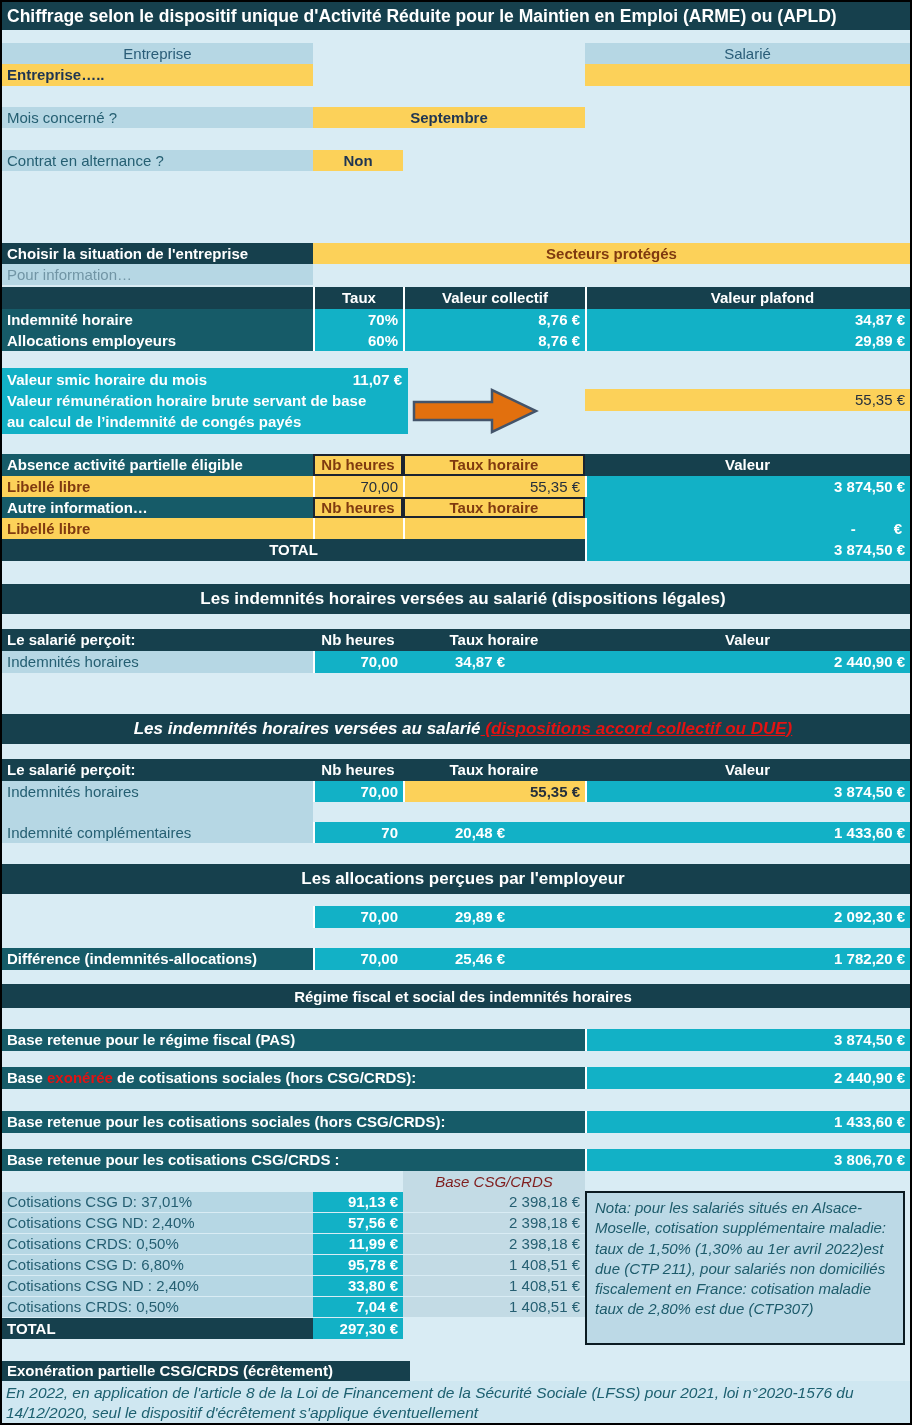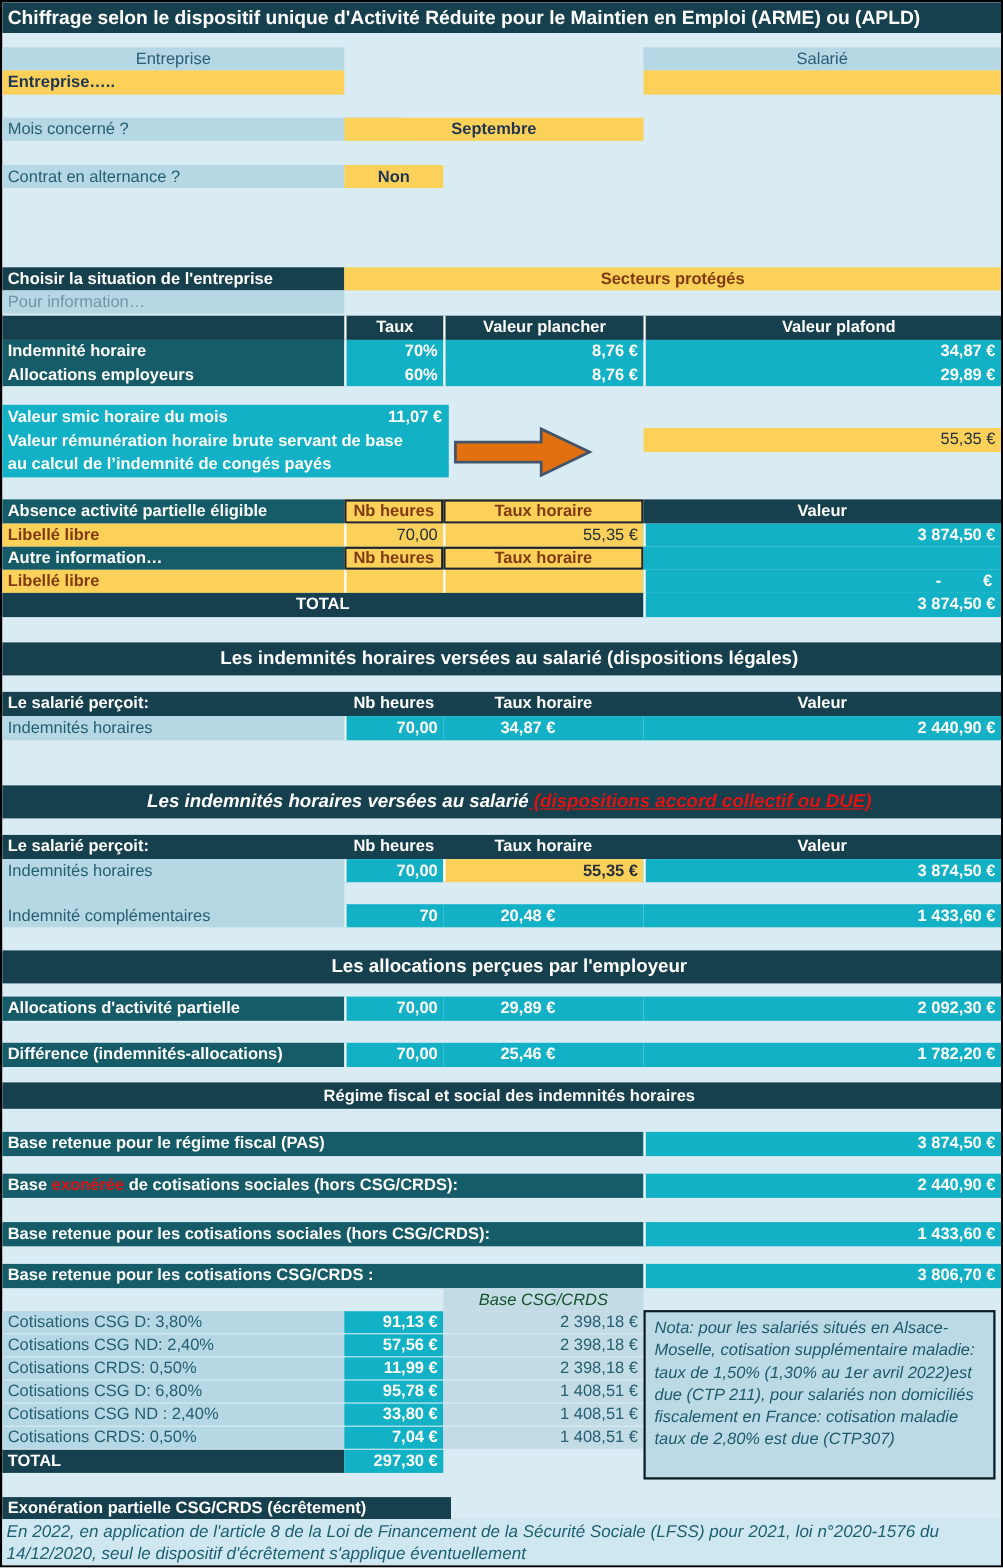--- a/index.html
+++ b/index.html
@@ -59,21 +59,21 @@
 
   <div class="abs cell bg-light t-label left" style="left:0;top:148px;width:311px;height:21px;">Contrat en alternance ?</div>
   <div class="abs cell bg-yellow t-navy center" style="left:311px;top:148px;width:90px;height:21px;">Non</div>
 
   <div class="abs cell bg-dark t-white left" style="left:0;top:241px;width:311px;height:21px;">Choisir la situation de l'entreprise</div>
   <div class="abs cell bg-yellow t-maroon center" style="left:311px;top:241px;width:597px;height:21px;">Secteurs protégés</div>
   <div class="abs cell bg-light t-muted left" style="left:0;top:262px;width:311px;height:21px;">Pour information…</div>
 
   <div class="abs bg-dark" style="left:0;top:285px;width:908px;height:22px;">
     <div class="abs cell t-white center sep-l" style="left:311px;top:0;width:90px;height:22px;">Taux</div>
-    <div class="abs cell t-white center sep-l" style="left:401px;top:0;width:182px;height:22px;">Valeur plancher</div>
+    <div class="abs cell t-white center sep-l" style="left:401px;top:0;width:182px;height:22px;">Valeur collectif</div>
     <div class="abs cell t-white center sep-l" style="left:583px;top:0;width:353px;height:22px;">Valeur plafond</div>
   </div>
 
   <div class="abs" style="left:0;top:307px;width:908px;height:21px;">
     <div class="abs cell bg-teal t-white left" style="left:0;top:0;width:311px;height:21px;">Indemnité horaire</div>
     <div class="abs cell bg-cyan t-white right sep-l" style="left:311px;top:0;width:90px;height:21px;">70%</div>
     <div class="abs cell bg-cyan t-white right sep-l" style="left:401px;top:0;width:182px;height:21px;">8,76 €</div>
     <div class="abs cell bg-cyan t-white right sep-l" style="left:583px;top:0;width:325px;height:21px;">34,87 €</div>
   </div>
 
@@ -172,21 +172,20 @@
   <div class="abs cell bg-yellow t-dark right sep-l" style="left:401px;top:779px;width:182px;height:21px;font-weight:bold;">55,35 €</div>
   <div class="abs cell bg-cyan t-white right sep-l" style="left:583px;top:779px;width:325px;height:21px;">3 874,50 €</div>
 
   <div class="abs cell bg-cyan t-white right sep-l" style="left:311px;top:820px;width:90px;height:21px;">70</div>
   <div class="abs cell bg-cyan t-white right" style="left:401px;top:820px;width:182px;height:21px;padding-right:80px;">20,48 €</div>
   <div class="abs cell bg-cyan t-white right" style="left:583px;top:820px;width:325px;height:21px;">1 433,60 €</div>
 
   <div class="abs band bg-dark" style="left:0;top:862px;width:908px;height:30px;">Les allocations perçues par l'employeur</div>
 
   <div class="abs" style="left:0;top:904px;width:908px;height:22px;">
-    <div class="abs cell bg-teal t-white left" style="left:0;top:0;width:311px;height:22px;">Allocations d'activité partielle</div>
     <div class="abs cell bg-cyan t-white right sep-l" style="left:311px;top:0;width:90px;height:22px;">70,00</div>
     <div class="abs cell bg-cyan t-white right" style="left:401px;top:0;width:182px;height:22px;padding-right:80px;">29,89 €</div>
     <div class="abs cell bg-cyan t-white right" style="left:583px;top:0;width:325px;height:22px;">2 092,30 €</div>
   </div>
 
   <div class="abs" style="left:0;top:946px;width:908px;height:22px;">
     <div class="abs cell bg-teal t-white left" style="left:0;top:0;width:311px;height:22px;">Différence (indemnités-allocations)</div>
     <div class="abs cell bg-cyan t-white right sep-l" style="left:311px;top:0;width:90px;height:22px;">70,00</div>
     <div class="abs cell bg-cyan t-white right" style="left:401px;top:0;width:182px;height:22px;padding-right:80px;">25,46 €</div>
     <div class="abs cell bg-cyan t-white right" style="left:583px;top:0;width:325px;height:22px;">1 782,20 €</div>
@@ -209,24 +208,24 @@
   <div class="abs" style="left:0;top:1109px;width:908px;height:22px;">
     <div class="abs cell bg-teal t-white left" style="left:0;top:0;width:583px;height:22px;">Base retenue pour les cotisations sociales (hors CSG/CRDS):</div>
     <div class="abs cell bg-cyan t-white right sep-l" style="left:583px;top:0;width:325px;height:22px;">1 433,60 €</div>
   </div>
 
   <div class="abs" style="left:0;top:1147px;width:908px;height:22px;">
     <div class="abs cell bg-teal t-white left" style="left:0;top:0;width:583px;height:22px;">Base retenue pour les cotisations CSG/CRDS :</div>
     <div class="abs cell bg-cyan t-white right sep-l" style="left:583px;top:0;width:325px;height:22px;">3 806,70 €</div>
   </div>
 
-  <div class="abs cell bg-base center italic" style="left:401px;top:1169px;width:182px;height:21px;color:#14532d;">Base CSG/CRDS</div>
+  <div class="abs cell bg-base center italic" style="left:401px;top:1169px;width:182px;height:21px;color:#7f1d1d;">Base CSG/CRDS</div>
 
   <div class="abs" style="left:0;top:1190px;width:583px;height:20px;">
-    <div class="abs cell bg-light t-label left" style="left:0;top:0;width:311px;height:20px;">Cotisations CSG D: 3,80%</div>
+    <div class="abs cell bg-light t-label left" style="left:0;top:0;width:311px;height:20px;">Cotisations CSG D: 37,01%</div>
     <div class="abs cell bg-cyan t-white right" style="left:311px;top:0;width:90px;height:20px;">91,13 €</div>
     <div class="abs cell bg-base right" style="left:401px;top:0;width:182px;height:20px;color:#255f72;">2 398,18 €</div>
   </div>
   <div class="abs" style="left:0;top:1211px;width:583px;height:20px;">
     <div class="abs cell bg-light t-label left" style="left:0;top:0;width:311px;height:20px;">Cotisations CSG ND: 2,40%</div>
     <div class="abs cell bg-cyan t-white right" style="left:311px;top:0;width:90px;height:20px;">57,56 €</div>
     <div class="abs cell bg-base right" style="left:401px;top:0;width:182px;height:20px;color:#255f72;">2 398,18 €</div>
   </div>
   <div class="abs" style="left:0;top:1232px;width:583px;height:20px;">
     <div class="abs cell bg-light t-label left" style="left:0;top:0;width:311px;height:20px;">Cotisations CRDS: 0,50%</div>

